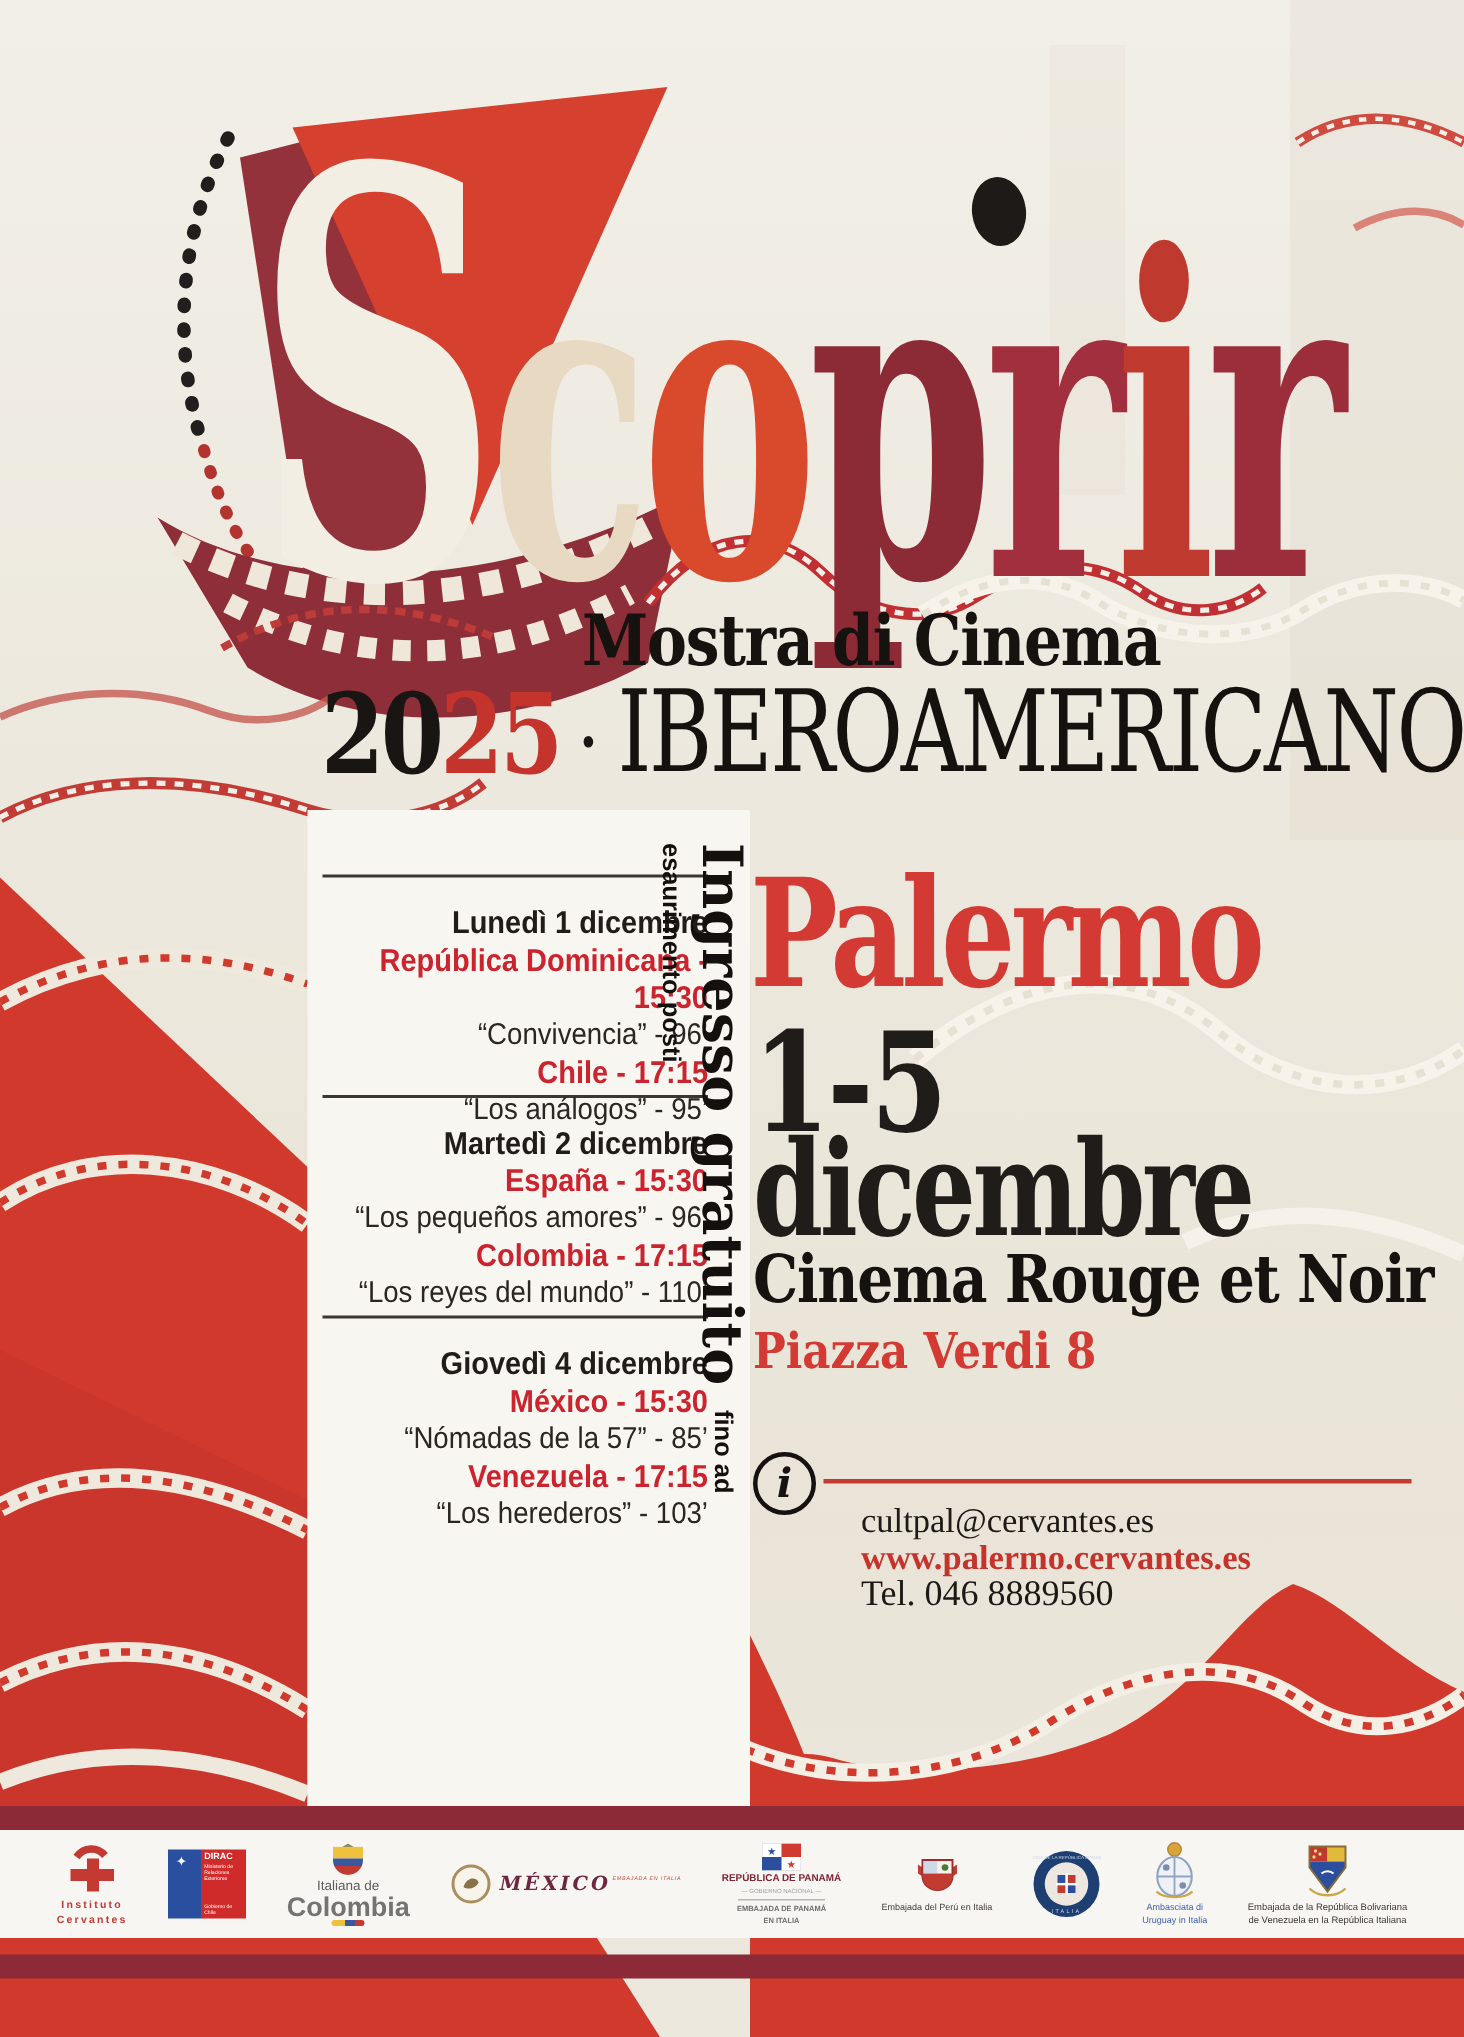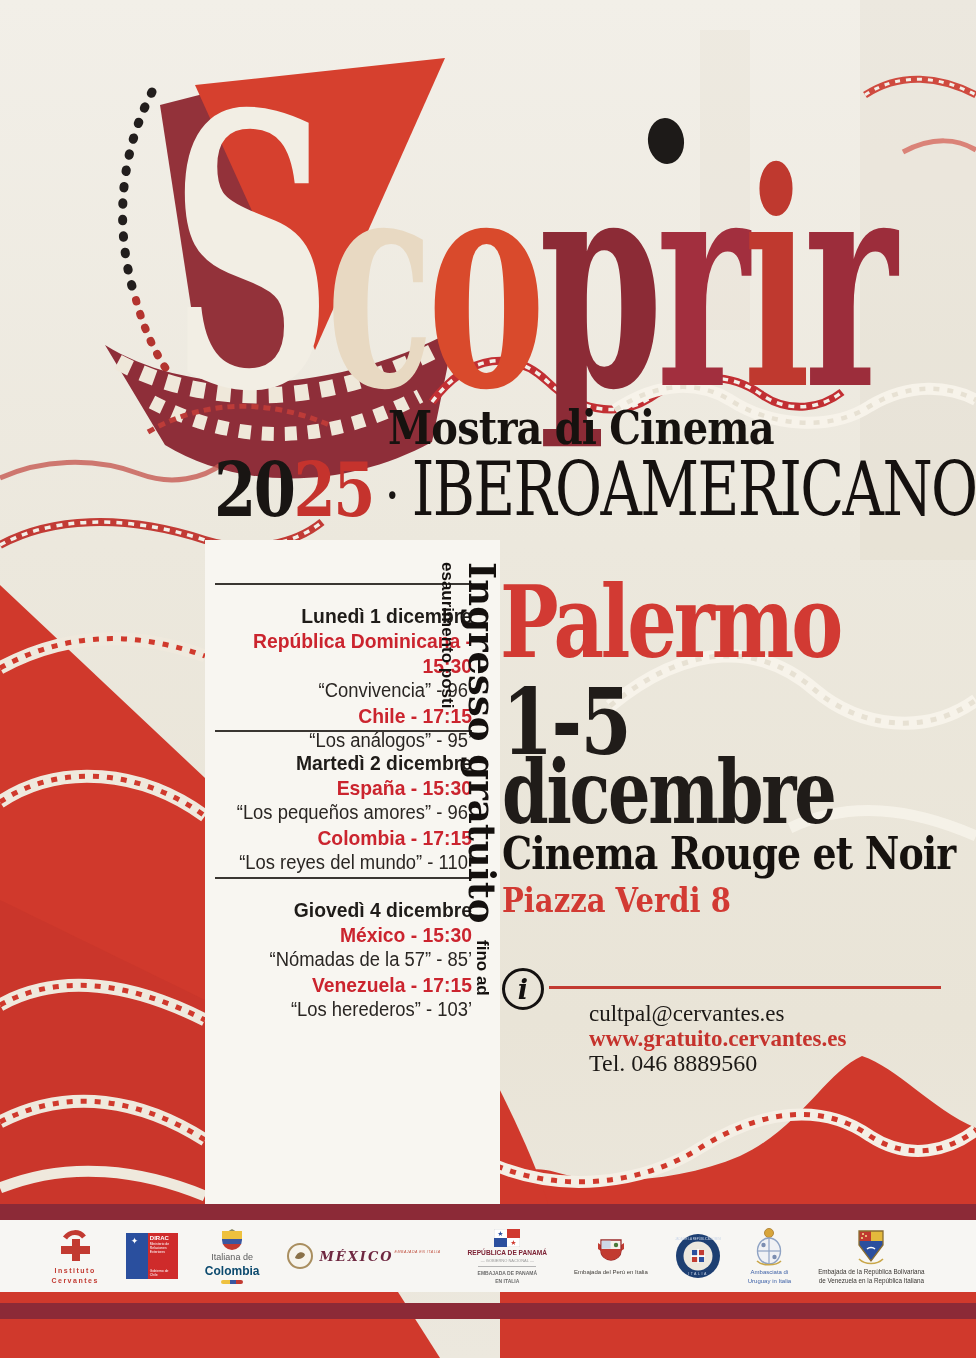--- a/index.html
+++ b/index.html
@@ -45,38 +45,38 @@
     color:#201c19;transform:scaleX(.76);transform-origin:left top;letter-spacing:-3px;}
   .cinema{left:502px;top:832px;z-index:3;font-family:"DejaVu Serif",serif;font-weight:700;font-size:44px;line-height:1;
     color:#16120f;transform:scaleX(.86);transform-origin:left top;letter-spacing:-1px;}
   .address{left:502px;top:884px;z-index:3;font-family:"DejaVu Serif",serif;font-weight:700;font-size:33px;line-height:1;
     color:#d23a33;transform:scaleX(.88);transform-origin:left top;}
   
   .info-circle{left:502px;top:968px;z-index:3;width:36px;height:36px;border:3.5px solid #141110;border-radius:50%;
     display:flex;align-items:center;justify-content:center;}
   .info-i{font-family:"DejaVu Serif",serif;font-style:italic;font-weight:700;font-size:27px;color:#141110;line-height:1;}
   .info-line{left:549px;top:986px;z-index:3;width:392px;height:2.5px;background:#c23a31;}
-  .contact{position:absolute;left:589px;top:1001px;z-index:3;font-family:"Liberation Serif",serif;line-height:25px;}
+  .contact{position:absolute;left:574px;top:1001px;z-index:3;font-family:"Liberation Serif",serif;line-height:25px;}
   .c-email{font-size:23px;color:#1c1916;}
   .c-web{font-size:23px;font-weight:700;color:#c5332d;}
   .c-tel{font-size:24px;color:#1c1916;}
   
   .logoband{position:absolute;left:0;top:1220px;width:976px;height:72px;background:#f7f6f3;z-index:4;
     display:flex;align-items:center;justify-content:center;gap:27px;}
   .logo{display:flex;flex-direction:column;align-items:center;gap:2px;text-align:center;}
   .cap-cerv{font-size:7px;font-weight:700;letter-spacing:1.5px;color:#c23a31;line-height:8px;}
   .dirac{display:flex;width:52px;height:46px;font-family:"Liberation Sans",sans-serif;}
   .dirac-blue{width:22px;background:#2a4f9e;position:relative;}
   .dirac-star{position:absolute;left:5px;top:3px;color:#fff;font-size:9px;}
   .dirac-red{width:30px;background:#cf2b2b;color:#fff;display:flex;flex-direction:column;padding:2px 2px;box-sizing:border-box;}
   .dirac-t1{font-size:6px;font-weight:700;line-height:7px;}
   .dirac-t2{font-size:3.4px;line-height:4px;white-space:normal;text-align:left;}
   .dirac-t3{font-size:3.4px;margin-top:auto;text-align:left;}
   .cap-col1{font-size:9px;color:#5c5c5c;line-height:9px;}
-  .cap-col2{font-size:12px;font-weight:700;color:#0c4a6e;line-height:14px;}
+  .cap-col2{font-size:18px;font-weight:700;color:#737373;line-height:14px;}
   .col-flag{width:22px;height:4px;background:linear-gradient(90deg,#eec13e 0 40%,#3a57a0 40% 70%,#c23a31 70% 100%);border-radius:2px;}
   .mex{display:flex;align-items:center;gap:5px;}
   .cap-mex1{font-family:"DejaVu Serif",serif;font-size:13px;font-weight:700;letter-spacing:2px;color:#6e2740;line-height:13px;}
   .cap-mex2{font-size:3.6px;color:#c0503f;letter-spacing:.5px;text-align:left;}
   .cap-pan1{font-size:6.6px;font-weight:700;color:#7d2335;line-height:7px;}
   .cap-pan2{font-size:4px;color:#9a9a9a;line-height:5px;}
   .pan-div{width:58px;height:1px;background:#b5b5b5;margin:1px 0;}
   .cap-pan3{font-size:5px;font-weight:700;color:#6d6d6d;line-height:6px;}
   .cap-peru{font-size:6px;color:#44403c;line-height:7px;}
   .cap-uru{font-size:6px;color:#3f62a8;line-height:7px;}
@@ -221,21 +221,21 @@
   <div class="abs dates2">dicembre</div>
   <div class="abs cinema">Cinema Rouge et Noir</div>
   <div class="abs address">Piazza Verdi 8</div>
 
   <div class="abs info-circle">
     <span class="info-i">i</span>
   </div>
   <div class="abs info-line"></div>
   <div class="contact">
     <div class="c-email">cultpal@cervantes.es</div>
-    <div class="c-web">www.gratuito.cervantes.es</div>
+    <div class="c-web">www.palermo.cervantes.es</div>
     <div class="c-tel">Tel. 046 8889560</div>
   </div>
 
   <div class="logoband">
 
     <div class="logo">
       <svg width="40" height="38">
         <path d="M10,11 C15,4 24,4 29,10" stroke="#c23a31" stroke-width="5" fill="none"></path>
         <rect x="17" y="12" width="8" height="22" fill="#c23a31"></rect>
         <rect x="6" y="19" width="29" height="8" fill="#c23a31"></rect>

